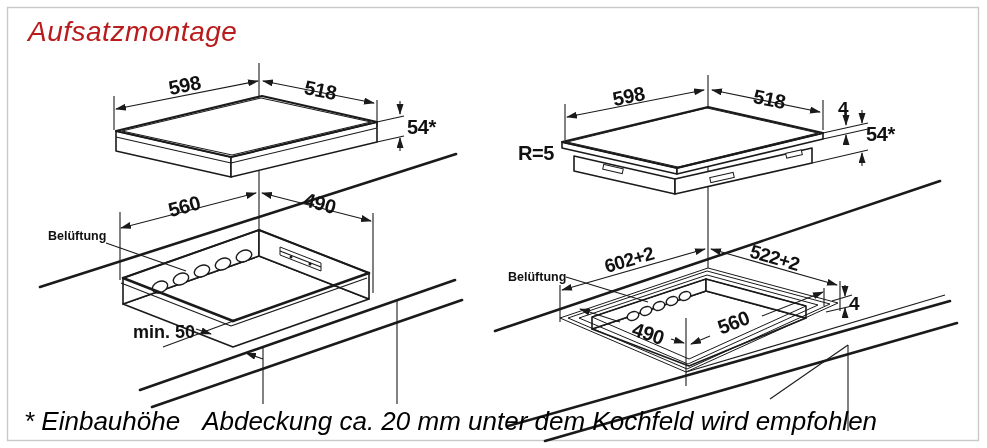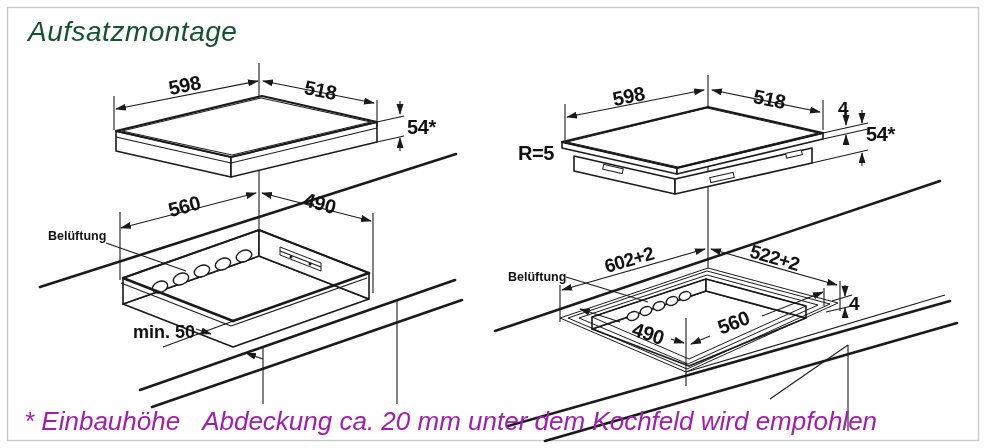--- a/index.html
+++ b/index.html
@@ -1,24 +1,24 @@
 <!DOCTYPE html>
 <html><head>
 <meta charset="utf-8">
 <style>
   html,body{margin:0;padding:0;background:#fff;}
   #stage{position:relative;width:987px;height:448px;background:#fff;overflow:hidden;
          font-family:"Liberation Sans",sans-serif;color:#1a1a1a;}
   #art{position:absolute;left:0;top:0;}
   .title{position:absolute;top:16px;font-style:italic;font-size:28px;font-weight:400;
-         letter-spacing:0.5px;color:#14532d;white-space:nowrap;}
+         letter-spacing:0.5px;color:#b91c1c;white-space:nowrap;}
   #title-left{left:28px;}
   #title-right{left:521px;}
   #footnote{position:absolute;left:24px;top:406px;font-style:italic;font-size:26px;
-            color:#a21caf;white-space:nowrap;}
+            color:#000000;white-space:nowrap;}
   #footnote span{display:inline-block;}
   #footnote .gap{margin-left:22px;}
   
   .lnT{stroke:#1a1a1a;stroke-width:2.6;fill:none;stroke-linecap:round;}
   .lnM{stroke:#1a1a1a;stroke-width:2;fill:none;stroke-linecap:round;}
   .ln{stroke:#1a1a1a;stroke-width:1.1;fill:none;}
   .face{fill:#fff;stroke:#1a1a1a;stroke-width:1.6;stroke-linejoin:round;}
   .faceT{fill:#fff;stroke:#1a1a1a;stroke-width:2.2;stroke-linejoin:round;}
   .inner{fill:none;stroke:#1a1a1a;stroke-width:1;}
   .hole{fill:#fff;stroke:#1a1a1a;stroke-width:1.4;}

